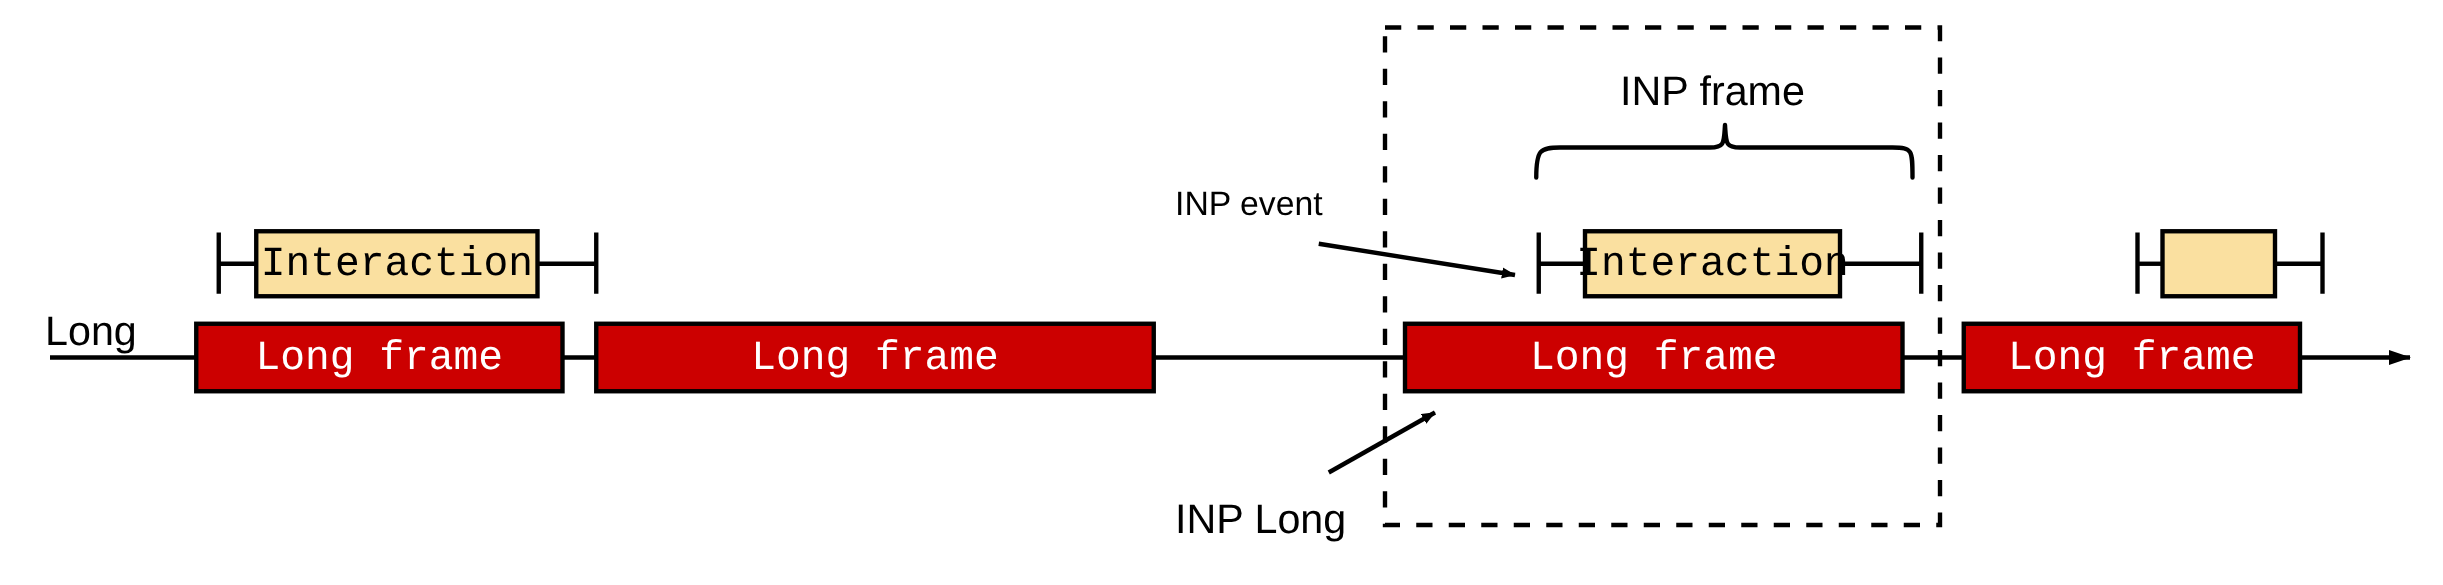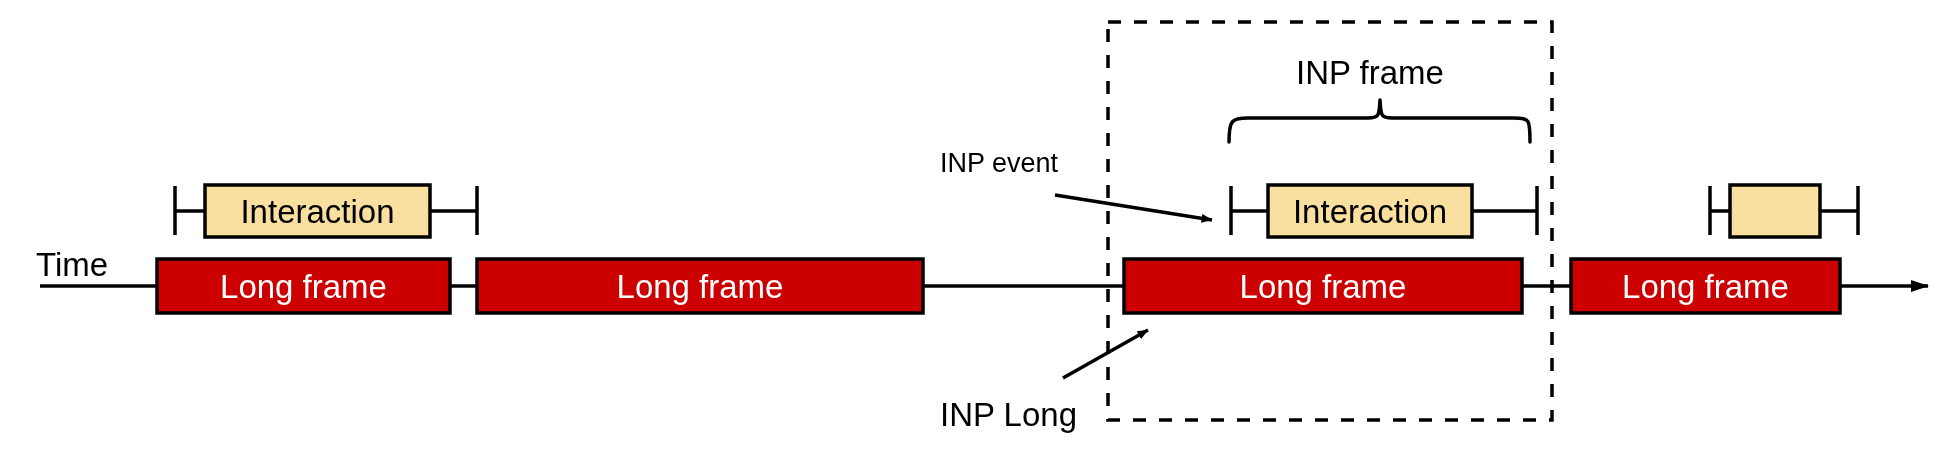--- a/index.html
+++ b/index.html
@@ -28,21 +28,21 @@
     font-family: "Liberation Sans", sans-serif;
     white-space: nowrap;
     line-height: 1;
   }
   .box-label {
     position: absolute;
     display: flex;
     align-items: center;
     justify-content: center;
     color: #ffffff;
-    font-family: Liberation Sans, sans-serif;
+    font-family: Liberation Mono, monospace;
     font-size: 33px;
     line-height: 1;
     white-space: nowrap;
   }
   .box-label.dark {
     color: #000000;
   }
   #time-label { left: 36px; top: 248px; font-size: 33px; }
   #inp-value-label { left: 1296px; top: 56px; font-size: 33px; }
   #inp-event-label { left: 940px; top: 150px; font-size: 27px; }
@@ -113,21 +113,21 @@
              C1381,114 1380,118 1392,118
              L1514,118
              C1530,118 1530,120 1530,142" fill="none" stroke="#000000" stroke-width="3.5" stroke-linecap="round" stroke-linejoin="round"></path>
 
     <line x1="1055" y1="195" x2="1212" y2="220" stroke="#000000" stroke-width="3.5" marker-end="url(#arrowhead)"></line>
 
     <line x1="1063" y1="378" x2="1148" y2="330" stroke="#000000" stroke-width="3.5" marker-end="url(#arrowhead)"></line>
 
   </svg>
 
-  <div class="lbl" id="time-label">Time</div>
+  <div class="lbl" id="time-label">Long</div>
 
   <div class="lbl" id="inp-value-label">INP frame</div>
 
   <div class="lbl" id="inp-event-label">INP event</div>
 
   <div class="lbl" id="inp-loaf-label">INP Long</div>
 
   <div class="box-label" style="left:157px; top:259px; width:293px; height:54px;">Long frame</div>
 
   <div class="box-label" style="left:477px; top:259px; width:446px; height:54px;">Long frame</div>

